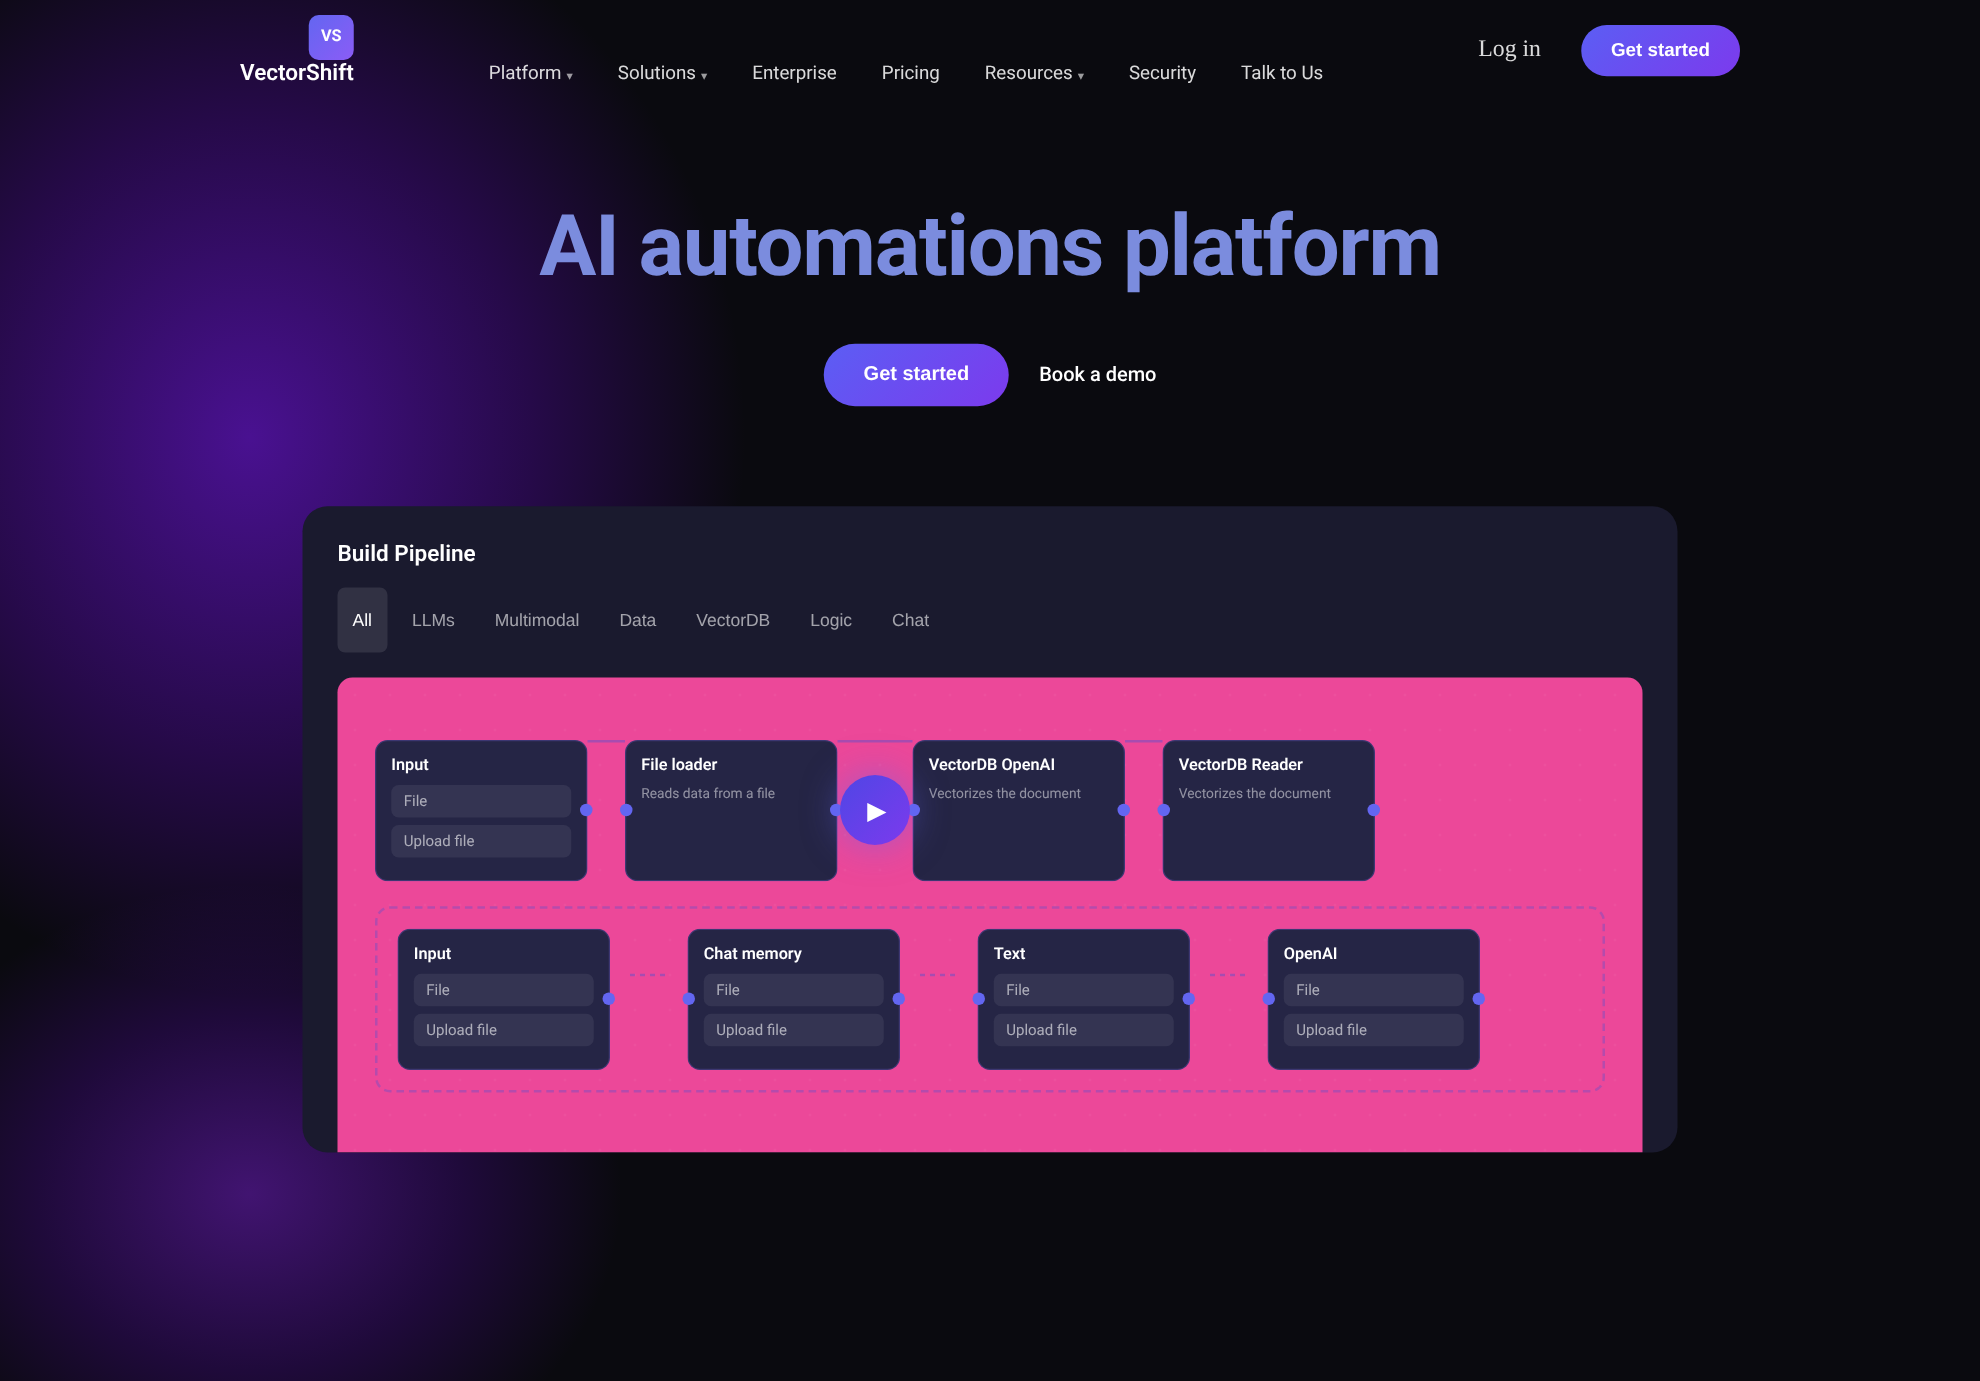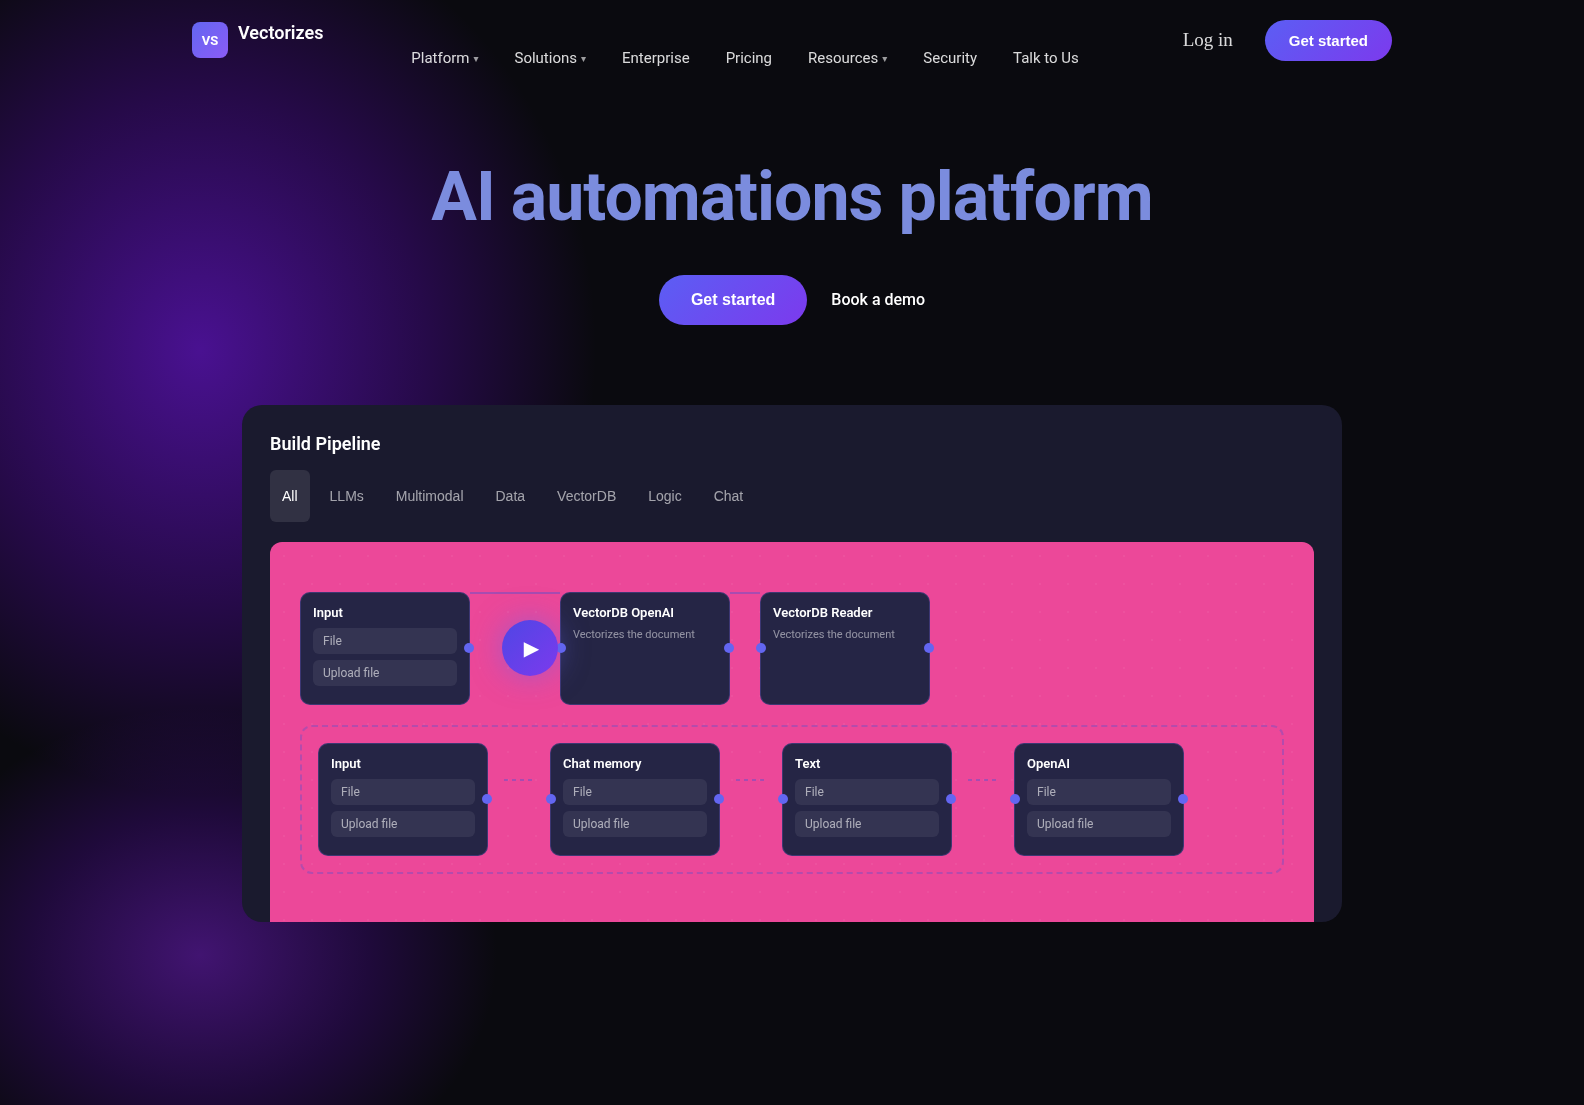--- a/index.html
+++ b/index.html
@@ -58,23 +58,23 @@
     .nav-inner {
       display: flex;
       align-items: center;
       width: 100%;
       max-width: 1200px;
       justify-content: space-between;
     }
 
     .nav-logo {
       display: flex;
-      align-items: flex-start;
-      gap: 10px;
+      align-items: flex-end;
       text-decoration: none;
+      flex-direction: column;
     }
 
     .logo-icon {
       width: 36px;
       height: 36px;
       background: linear-gradient(135deg, #6366f1, #8b5cf6);
       border-radius: 8px;
       display: flex;
       align-items: center;
       justify-content: center;
@@ -96,21 +96,21 @@
       list-style: none;
     }
 
     .nav-links li a {
       color: rgba(255,255,255,0.85);
       text-decoration: none;
       font-size: 15px;
       padding: 8px 14px;
       border-radius: 6px;
       display: flex;
-      align-items: center;
+      align-items: flex-end;
       gap: 4px;
       transition: color 0.2s;
       margin-top: 36px;
     }
 
     .chevron {
       font-size: 10px;
       opacity: 0.7;
     }
 
@@ -389,21 +389,21 @@
   <div class="bg-glow-left"></div>
   <div class="bg-glow-bottom-left"></div>
 </div>
 
 <nav>
   <div class="nav-inner">
     <a class="nav-logo" href="#">
       <div class="logo-icon">
         <span>VS</span>
       </div>
-      <span class="logo-text">Vectorizes</span>
+      <span class="logo-text">VectorShift</span>
     </a>
 
     <ul class="nav-links">
       <li>
         <a href="#">
           <span>Platform</span>
           <span class="chevron">▾</span>
         </a>
       </li>
       <li>
@@ -480,20 +480,26 @@
 
           <div class="pipeline-node">
             <div class="connector-right"></div>
             <div class="node-title">Input</div>
             <div class="node-field">File</div>
             <div class="node-field">Upload file</div>
           </div>
 
           <div class="h-line"></div>
 
+          <div class="pipeline-node">
+            <div class="connector-left"></div>
+            <div class="connector-right"></div>
+            <div class="node-title">File loader</div>
+            <div class="node-desc">Reads data from a file</div>
+          </div>
 
           <div class="h-line"></div>
 
           <div style="position: relative; display: flex; align-items: center;">
             <div class="play-btn-overlay">
               <span class="play-icon">▶</span>
             </div>
           </div>
 
           <div class="h-line"></div>

